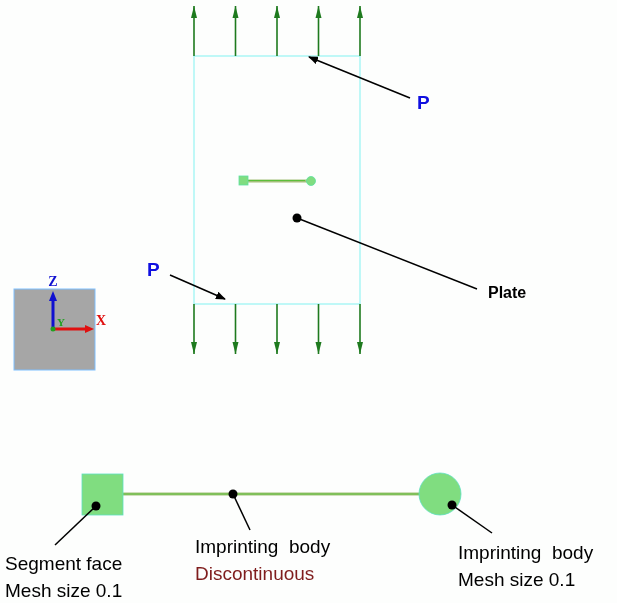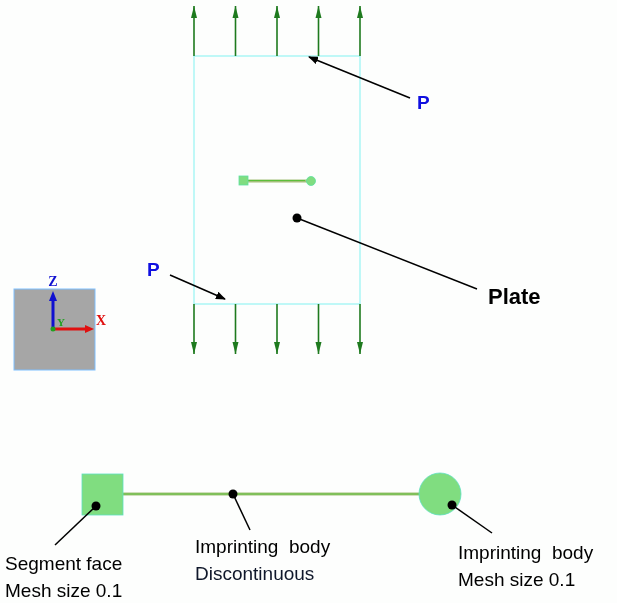--- a/index.html
+++ b/index.html
@@ -1,22 +1,22 @@
 <!DOCTYPE html>
 <html><head>
   <meta charset="utf-8">
   <style>
     html, body { margin: 0; padding: 0; background: #fdfefd; }
     body { width: 617px; height: 603px; position: relative; overflow: hidden; font-family: "Liberation Sans", sans-serif; }
     #canvas { position: absolute; left: 0; top: 0; }
     .lbl { position: absolute; font-family: "Liberation Sans", sans-serif; white-space: nowrap; }
     .p-lbl { color: #1010e0; font-weight: bold; font-size: 19px; }
-    .plate-lbl { color: #000; font-weight: bold; font-size: 22px; }
+    .plate-lbl { color: #000; font-weight: bold; font-size: 16px; }
     .note { color: #000; font-size: 19px; line-height: 27px; }
-    .note.blue { color: #0f172a; }
+    .note.blue { color: #7f1d1d; }
   </style>
 </head>
 <body>
 
 <svg id="canvas" width="617" height="603" viewBox="0 0 617 603" xmlns="http://www.w3.org/2000/svg">
   <defs>
     <marker id="blackArrow" markerWidth="10" markerHeight="8" refX="9" refY="4" orient="auto" markerUnits="userSpaceOnUse">
       <path d="M0,0 L10,4 L0,8 Z" fill="#000"></path>
     </marker>
   </defs>

